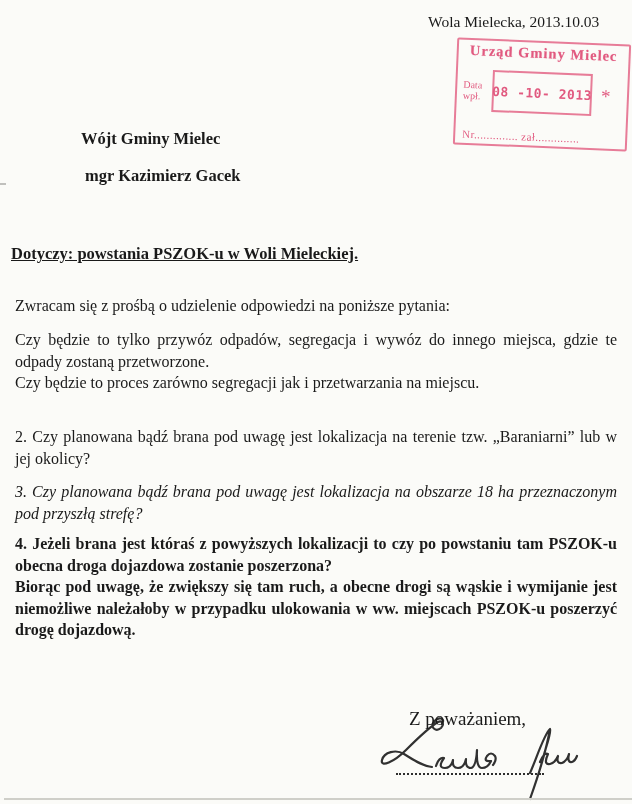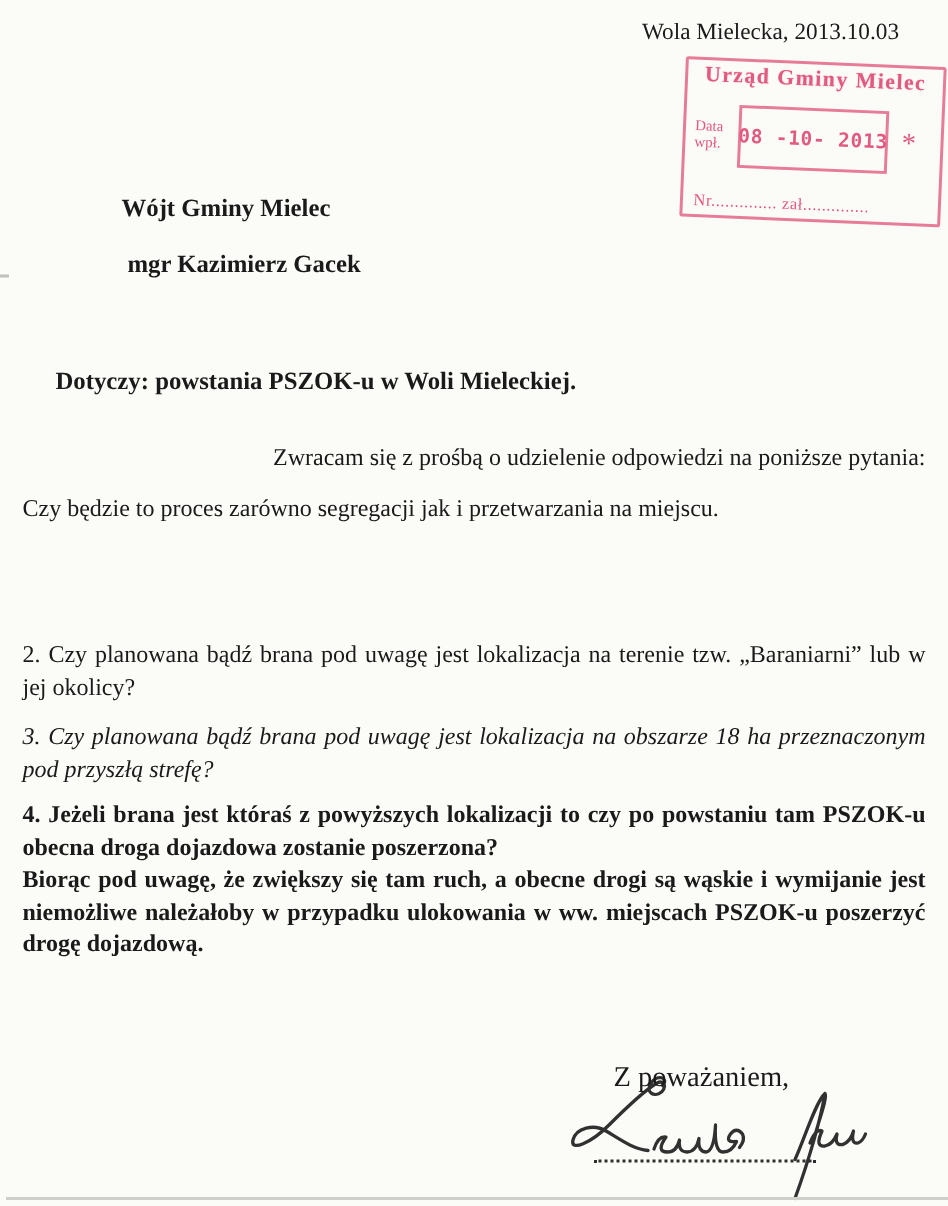--- a/index.html
+++ b/index.html
@@ -49,26 +49,26 @@
   }
   .stamp-star{margin-left:9px;font-size:19px;line-height:1;}
   .stamp-bottom{
     position:absolute;bottom:3px;left:7px;right:4px;
     font-size:11px;letter-spacing:.4px;white-space:nowrap;overflow:hidden;
   }
 
   
   .recipient{left:81px;top:128px;font-size:16.5px;font-weight:bold;line-height:21px;}
   .recipient .line2{padding-left:4px;margin-top:16px;}
-  .subject{left:37px;top:244px;font-size:16.5px;font-weight:bold;}
+  .subject{left:11px;top:244px;font-size:16.5px;font-weight:bold;text-decoration:underline;}
 
   
   .body-text{left:15px;width:602px;font-size:16px;line-height:21.6px;text-align:justify;}
   .body-text p{margin:0;}
-  .intro{top:295px;text-align:right;}
+  .intro{top:295px;text-align:left;}
   .q1{top:329px;}
   .q2{top:426px;}
   .q3{top:481px;font-style:italic;}
   .q4{top:533px;font-weight:bold;}
 
   
   .closing{left:409px;top:708px;font-size:19px;}
   .signature{position:absolute;left:372px;top:716px;width:210px;height:88px;}
   .sig-dots{
     position:absolute;left:396px;top:764px;width:148px;height:9px;
@@ -105,20 +105,21 @@
   <div class="txt recipient">
     <div class="line1">Wójt Gminy Mielec</div>
     <div class="line2">mgr Kazimierz Gacek</div>
   </div>
 
   <div class="txt subject">Dotyczy: powstania PSZOK-u w Woli Mieleckiej.</div>
 
   <div class="txt body-text intro">Zwracam się z prośbą o udzielenie odpowiedzi na poniższe pytania:</div>
 
   <div class="txt body-text q1">
+    <p>Czy będzie to tylko przywóz odpadów, segregacja i wywóz do innego miejsca, gdzie te odpady zostaną przetworzone.</p>
     <p>Czy będzie to proces zarówno segregacji jak i przetwarzania na miejscu.</p>
   </div>
 
   <div class="txt body-text q2">
     <p>2. Czy planowana bądź brana pod uwagę jest lokalizacja na terenie tzw. „Baraniarni” lub w jej okolicy?</p>
   </div>
 
   <div class="txt body-text q3">
     <p>3. Czy planowana bądź brana pod uwagę jest lokalizacja na obszarze 18 ha przeznaczonym pod przyszłą strefę?</p>
   </div>

